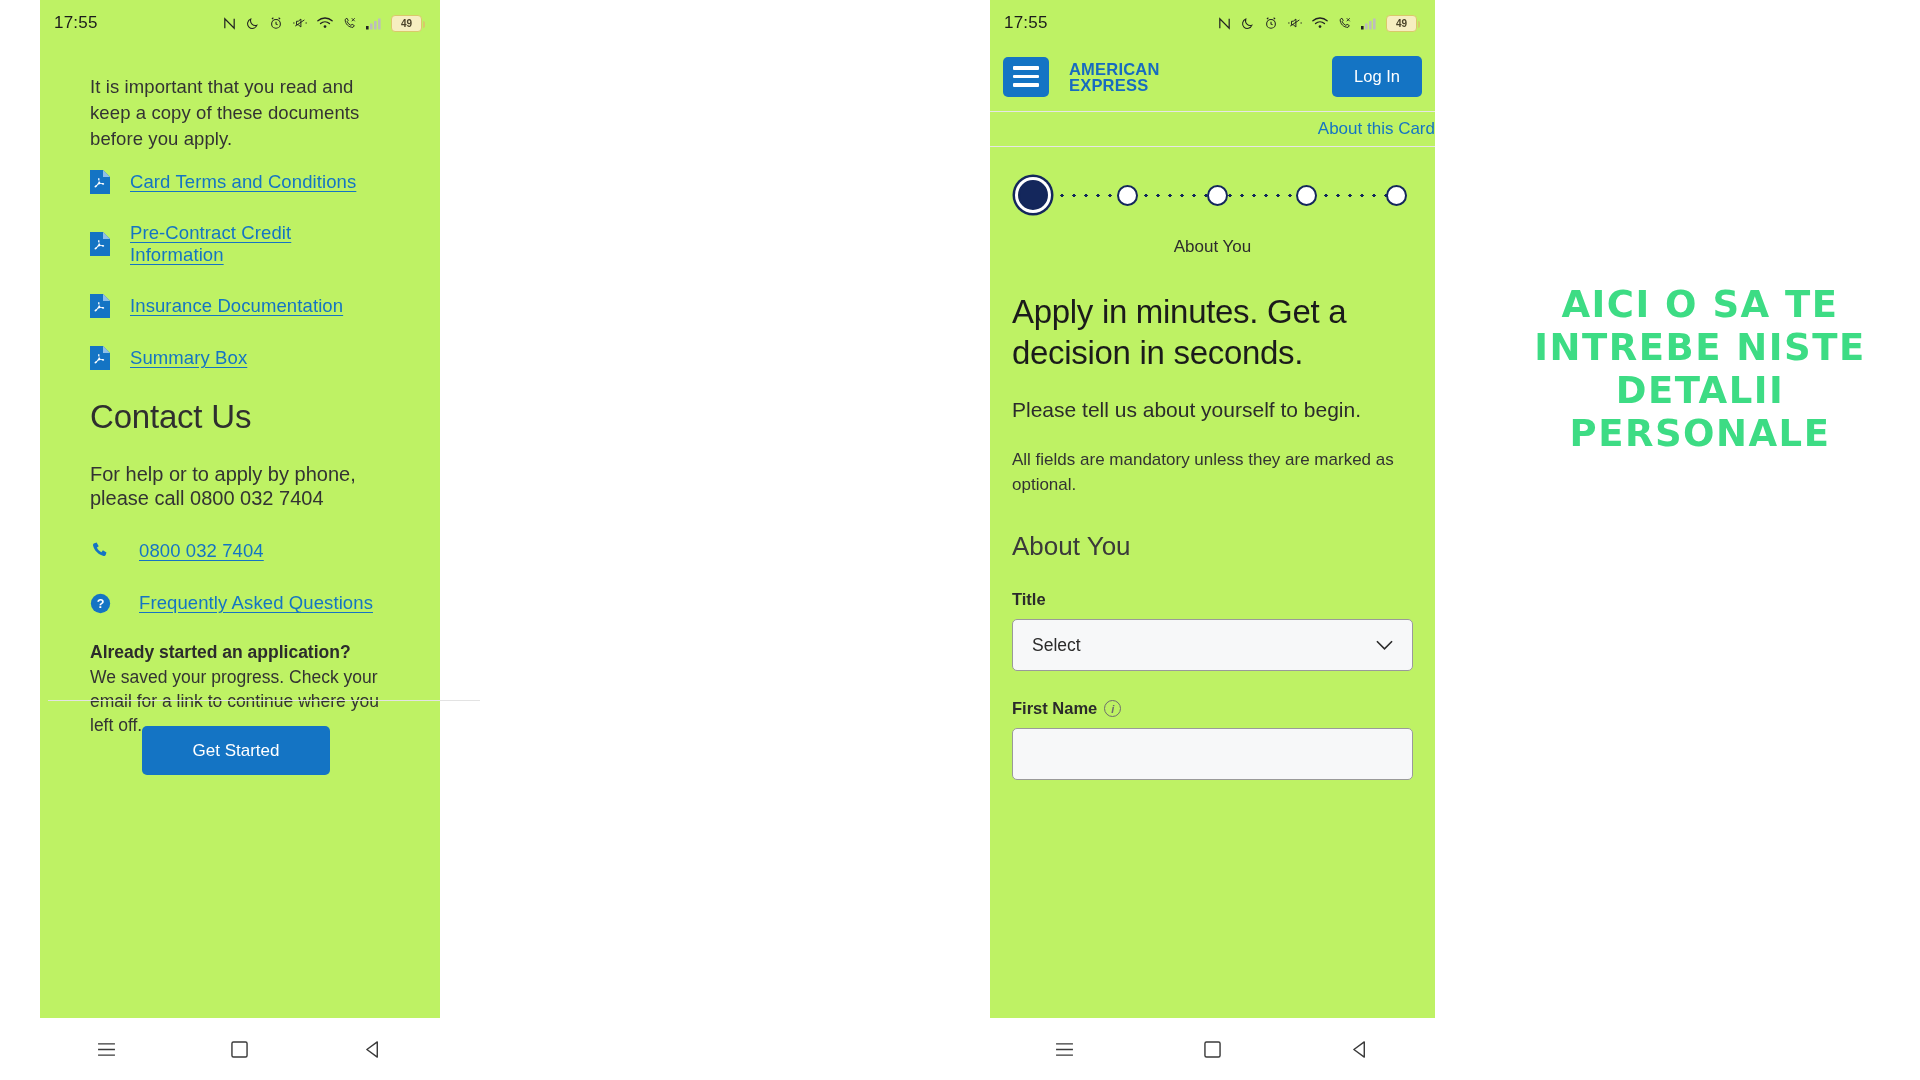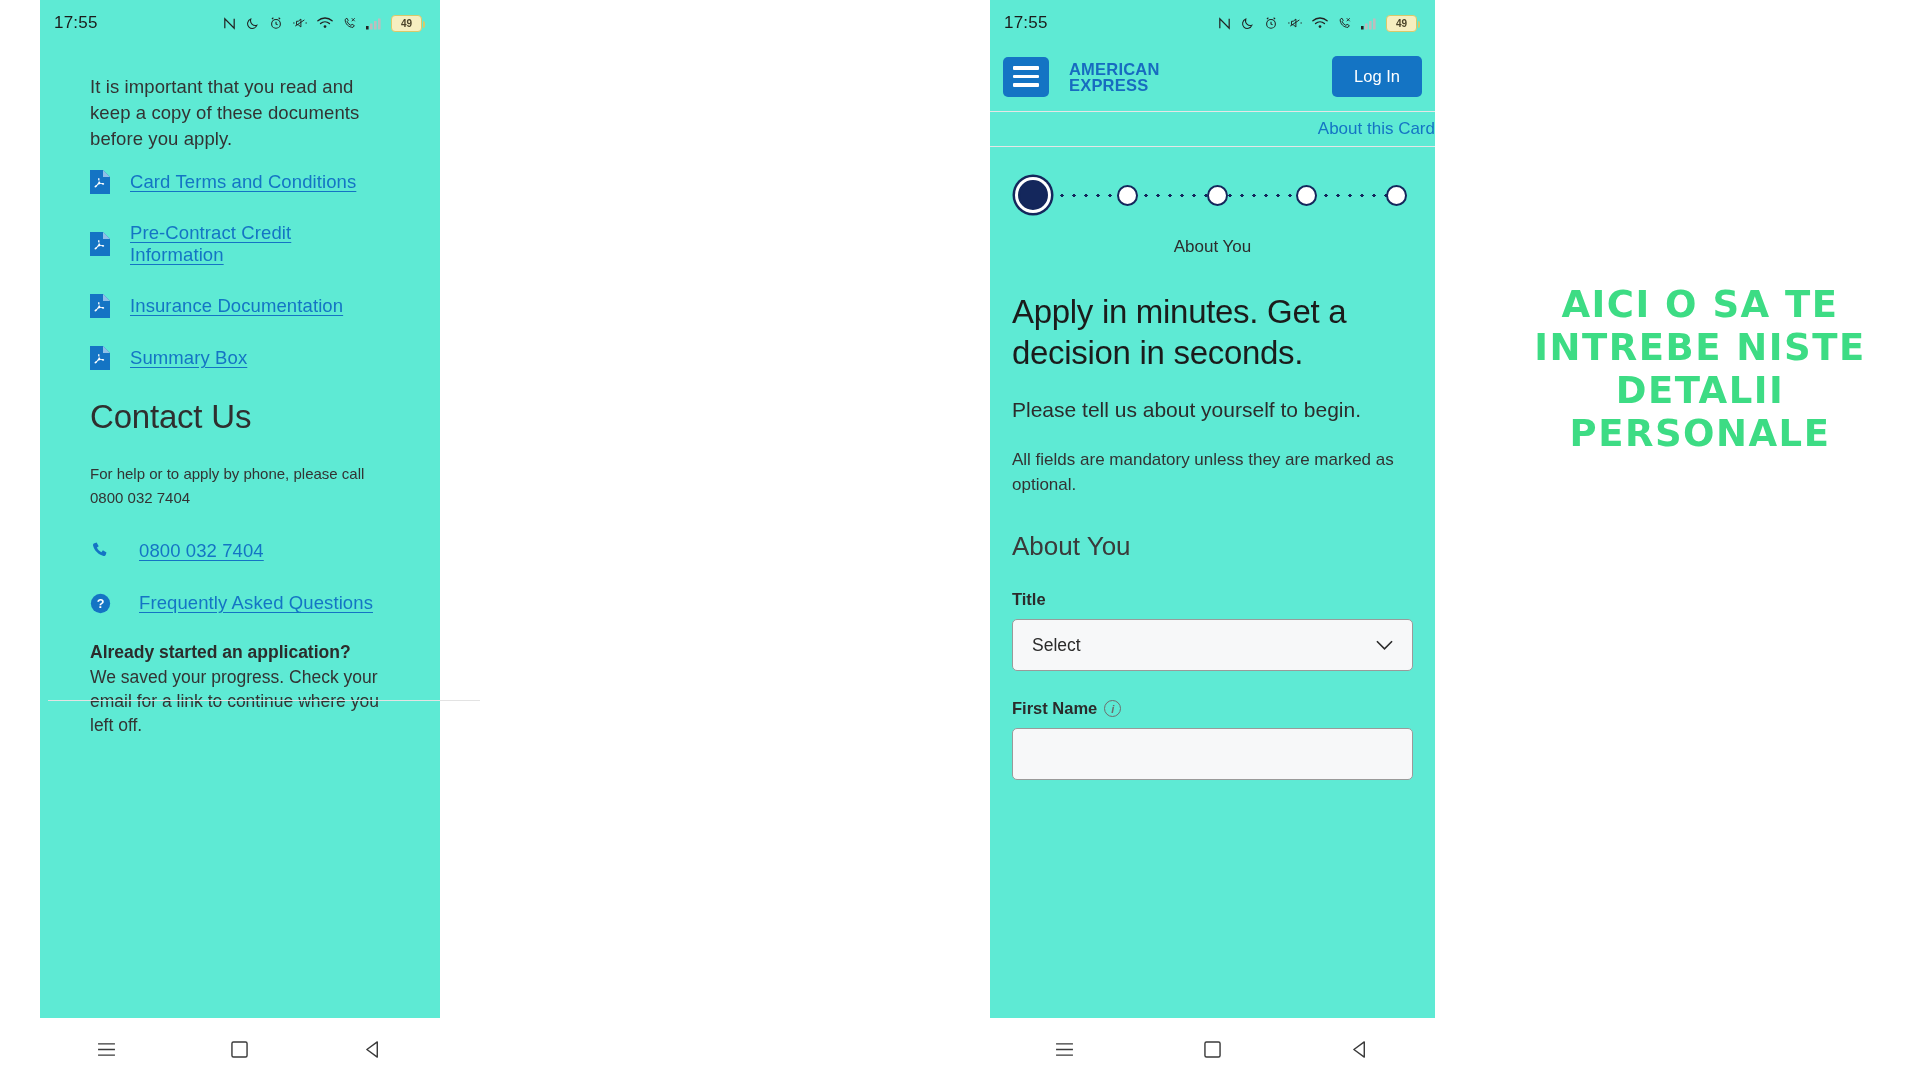--- a/index.html
+++ b/index.html
@@ -5,21 +5,21 @@
   * { box-sizing: border-box; margin: 0; padding: 0; }
   html, body {
     width: 1920px; height: 1080px;
     background: #ffffff;
     font-family: "Liberation Sans", sans-serif;
     overflow: hidden;
   }
   .canvas { position: relative; width: 1920px; height: 1080px; background: #fff; }
 
   
-  .phone { position: absolute; top: 0; height: 1080px; background: #5eead4; }
+  .phone { position: absolute; top: 0; height: 1080px; background: #bef264; }
   #phone-left  { left: 40px;  width: 400px; }
   #phone-right { left: 990px; width: 445px; }
 
   
   .statusbar {
     position: relative; height: 46px;
     display: flex; align-items: center; justify-content: space-between;
     padding: 0 18px 0 14px;
   }
   .status-time { font-size: 17px; color: #1b1b1b; letter-spacing: .2px; }
@@ -56,21 +56,21 @@
   .pdf-icon { flex: 0 0 auto; width: 20px; height: 24px; }
   .doc-link {
     font-size: 18.5px; color: #1474c4; text-decoration: underline;
     text-underline-offset: 3px; letter-spacing: .1px;
   }
   .contact-h {
     font-size: 33px; font-weight: 400; color: #2f2f2f; margin: 4px 0 0 0;
     letter-spacing: -.2px;
   }
   .contact-p {
-    margin-top: 26px; font-size: 15px; line-height: 24px; color: #333;
+    margin-top: 26px; font-size: 20px; line-height: 24px; color: #333;
   }
   .contact-row { display: flex; align-items: center; gap: 28px; margin-top: 30px; }
   .contact-row.faq { margin-top: 30px; }
   .resume-h {
     margin-top: 28px; font-size: 17.5px; font-weight: 700; color: #2c2c2c;
   }
   .resume-p { margin-top: 2px; font-size: 17.5px; line-height: 24px; color: #333; }
   .divider {
     position: absolute; left: 8px; right: -40px; top: 700px;
     height: 1px; background: #e3e3e3;
@@ -261,20 +261,21 @@
             <text x="10" y="14.6" text-anchor="middle" font-family="Liberation Sans, sans-serif" font-size="12" font-weight="bold" fill="#fff">?</text>
           </svg>
         <span class="doc-link">Frequently Asked Questions</span>
       </div>
 
       <p class="resume-h">Already started an application?</p>
       <p class="resume-p">We saved your progress. Check your email for a link to continue where you left off.</p>
     </div>
 
     <div class="divider"></div>
+    <button class="get-started">Get Started</button>
 
     <div class="navbar">
       <div class="navbtn">
         <svg width="19" height="15" viewBox="0 0 20 16">
             <path d="M1 2h18M1 8h18M1 14h18" stroke="#3a3a3a" stroke-width="1.5"></path>
           </svg>
       </div>
       <div class="navbtn">
         <svg width="17" height="17" viewBox="0 0 18 18">
             <rect x="1" y="1" width="16" height="16" rx="1.6" stroke="#3a3a3a" stroke-width="1.5" fill="none"></rect>

